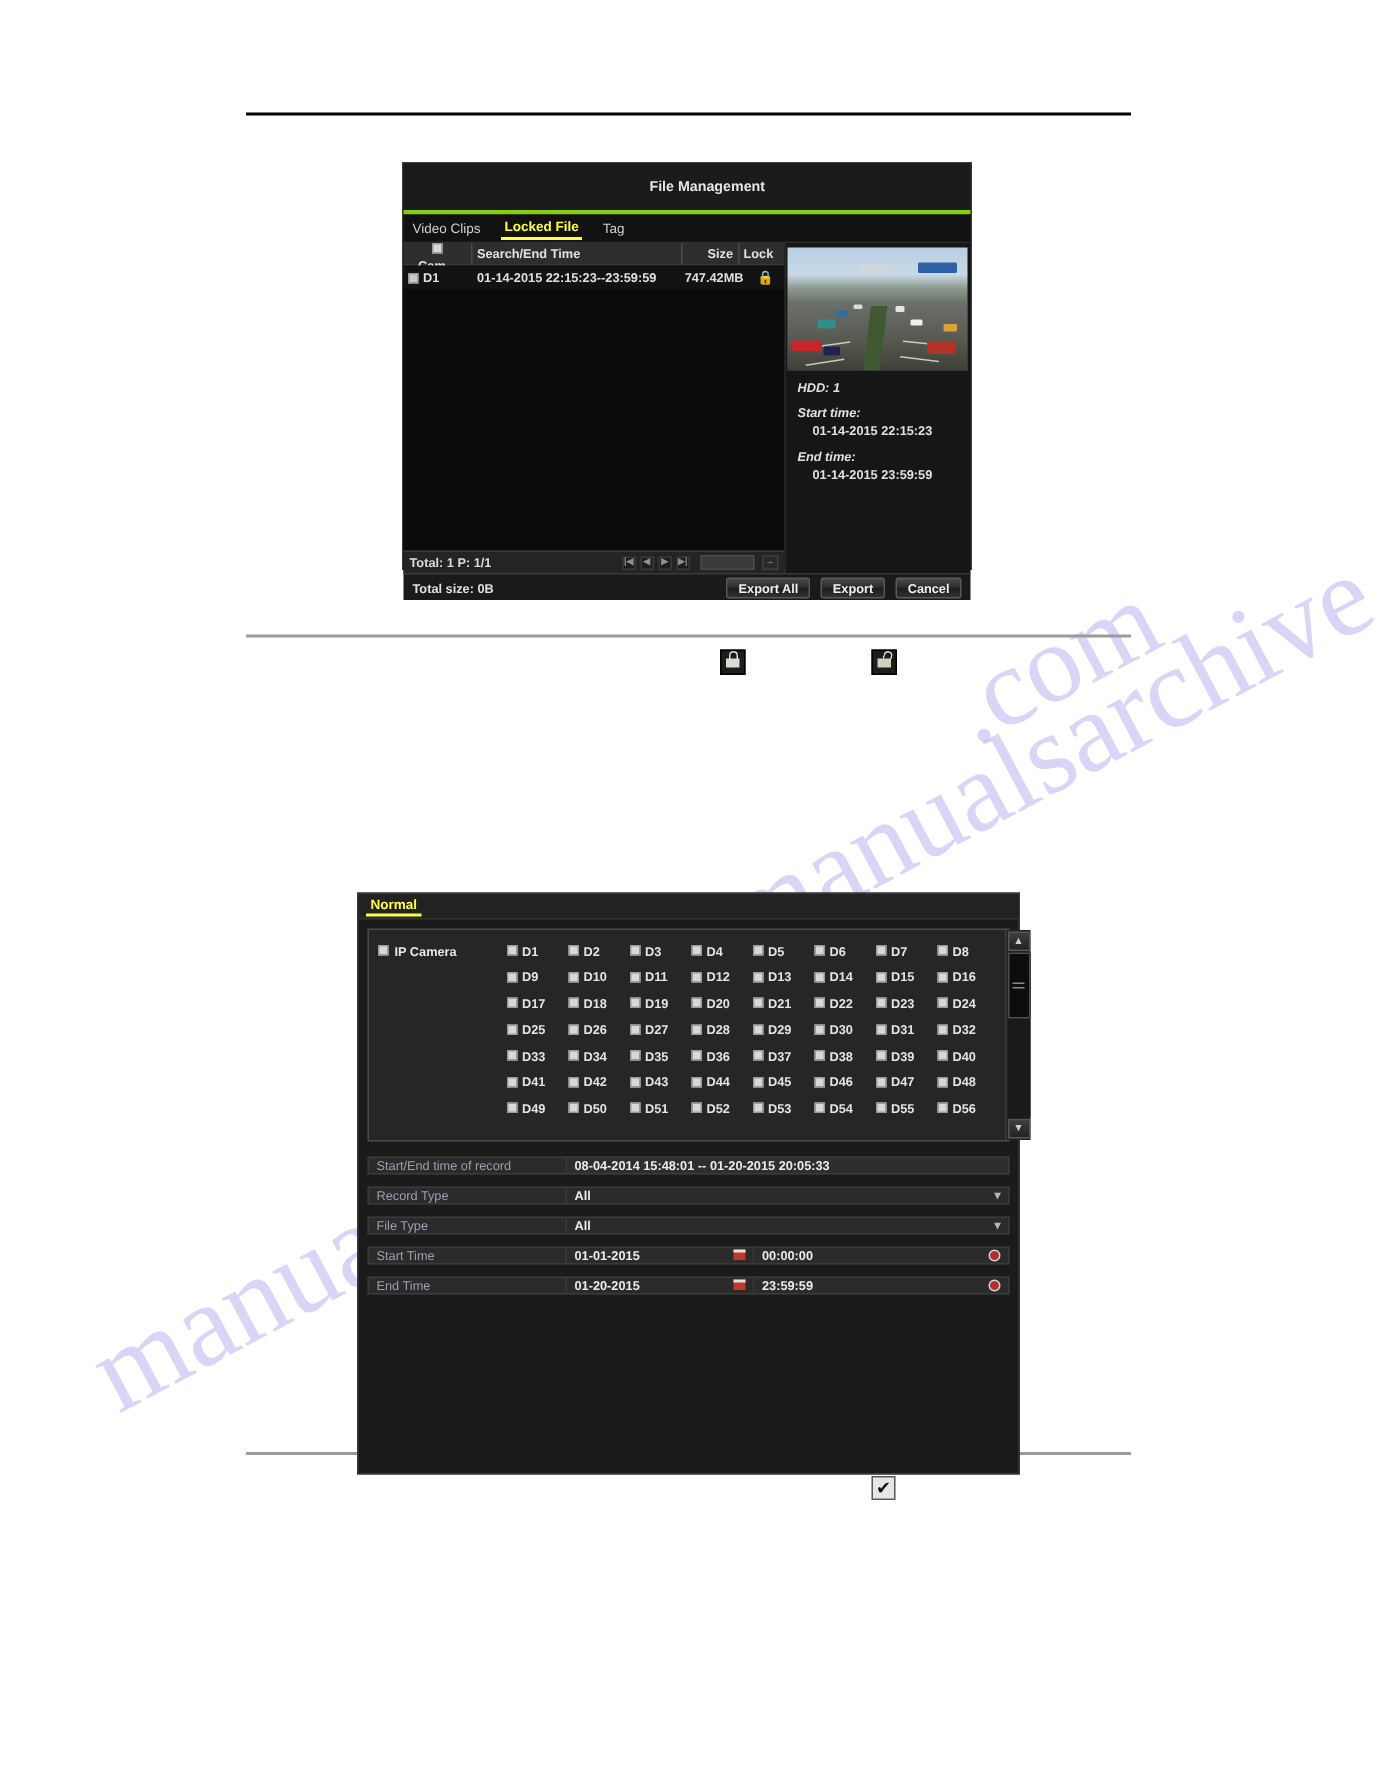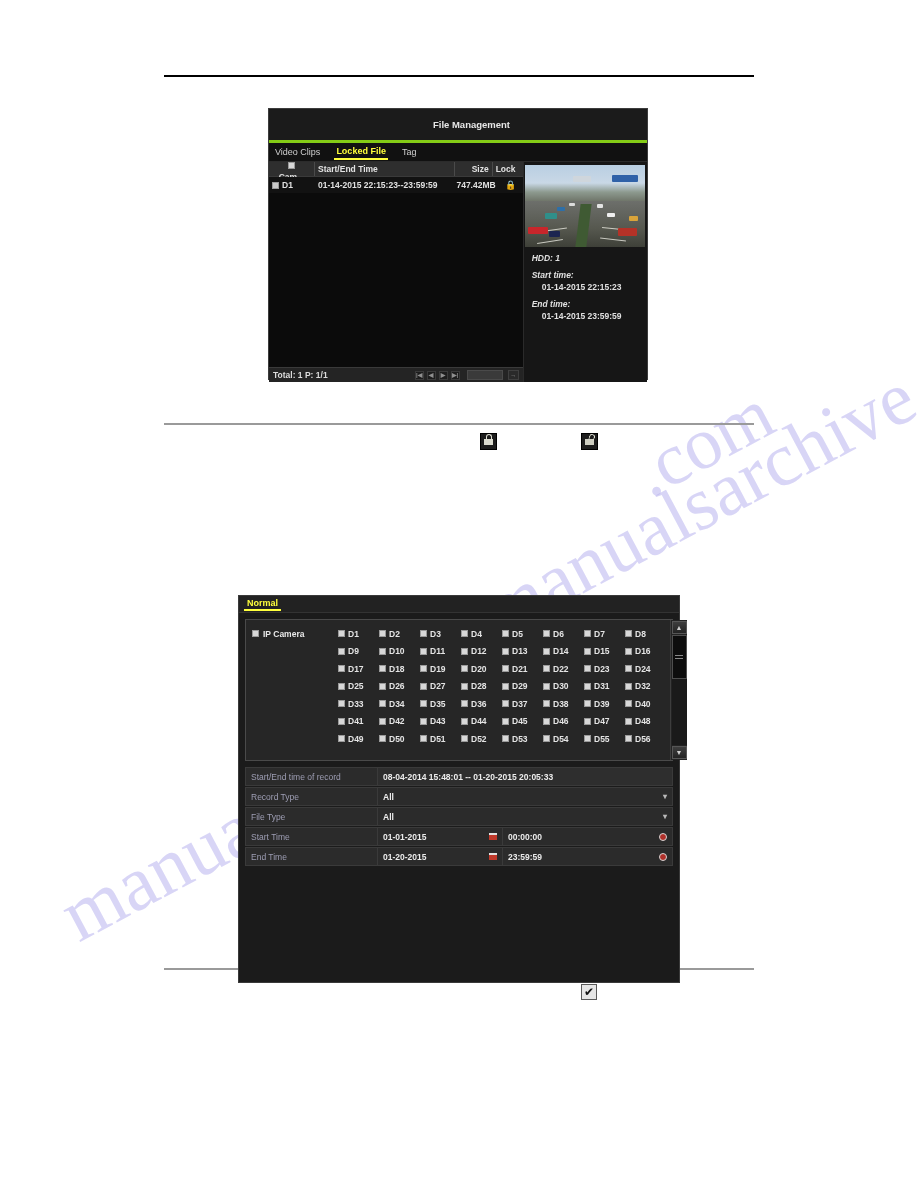--- a/index.html
+++ b/index.html
@@ -302,21 +302,21 @@
     position:absolute; left:0; top:0;
     width:15px; height:44px;
     background:#0d0d0d;
     border:1px solid #4e4e4e;
     display:flex; flex-direction:column; align-items:center; justify-content:center; gap:2px;
     cursor:pointer;
   }
   .sc-grip { width:8px; height:1px; background:#8a8a8a; }
 
   .sp-fields { margin:6px 6px 0 6px; }
-  .sp-field { display:flex; height:19px; margin-bottom:1px; }
+  .sp-field { display:flex; height:19px; margin-bottom:1px;align-items:center; }
   .sp-lbl {
     width:133px;
     background:#2b2b2b;
     border:1px solid #3a3a3a;
     display:flex; align-items:center;
     padding-left:5px;
     font-size:8.5px; color:#9e9eb4;
   }
   .sp-val {
     flex:1;
@@ -397,21 +397,21 @@
   </div>
 
   <div class="fm-body">
 
     <div class="fm-left">
       <div class="fm-table-head">
         <div class="th th-cam">
           <span class="cb"></span>
           <span>Cam...</span>
         </div>
-        <div class="th th-time">Start/End Time</div>
+        <div class="th th-time">Search/End Time</div>
         <div class="th th-size">Size</div>
         <div class="th th-lock">Lock</div>
       </div>
 
       <div class="fm-row">
         <div class="td td-cam">
           <span class="cb dark"></span>
           <span>D1</span>
         </div>
         <div class="td td-time">01-14-2015 22:15:23--23:59:59</div>
@@ -459,20 +459,28 @@
       <div class="fm-info">
         <div class="lbl first">HDD: 1</div>
         <div class="lbl">Start time:</div>
         <div class="val">01-14-2015 22:15:23</div>
         <div class="lbl">End time:</div>
         <div class="val">01-14-2015 23:59:59</div>
       </div>
     </div>
   </div>
 
+  <div class="fm-footer">
+    <span>Total size: 0B</span>
+    <span class="btns">
+      <button class="dark-btn">Export All</button>
+      <button class="dark-btn">Export</button>
+      <button class="dark-btn">Cancel</button>
+    </span>
+  </div>
 </div>
 
 <div class="icon-lock-closed">
   <span class="lk-body">
     <span class="lk-shackle"></span>
   </span>
 </div>
 <div class="icon-lock-open">
   <span class="lk-body open">
     <span class="lk-shackle open"></span>

